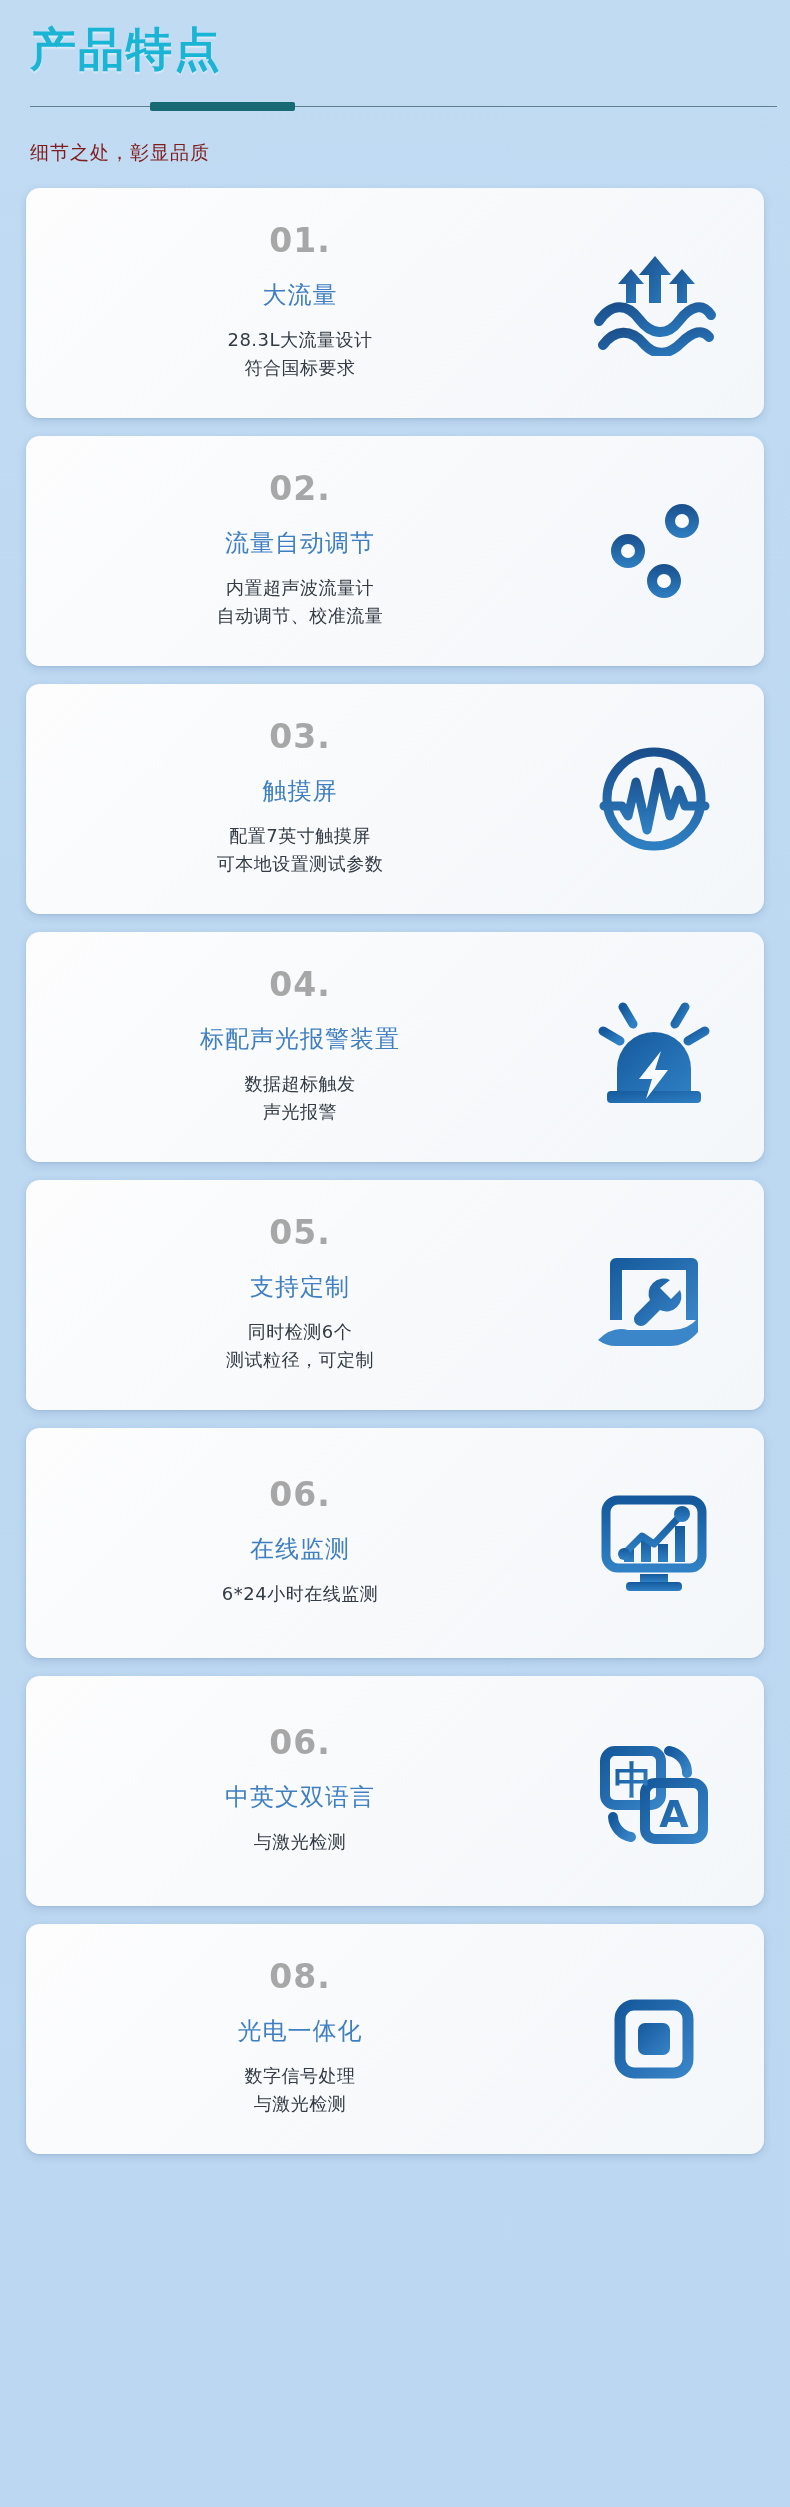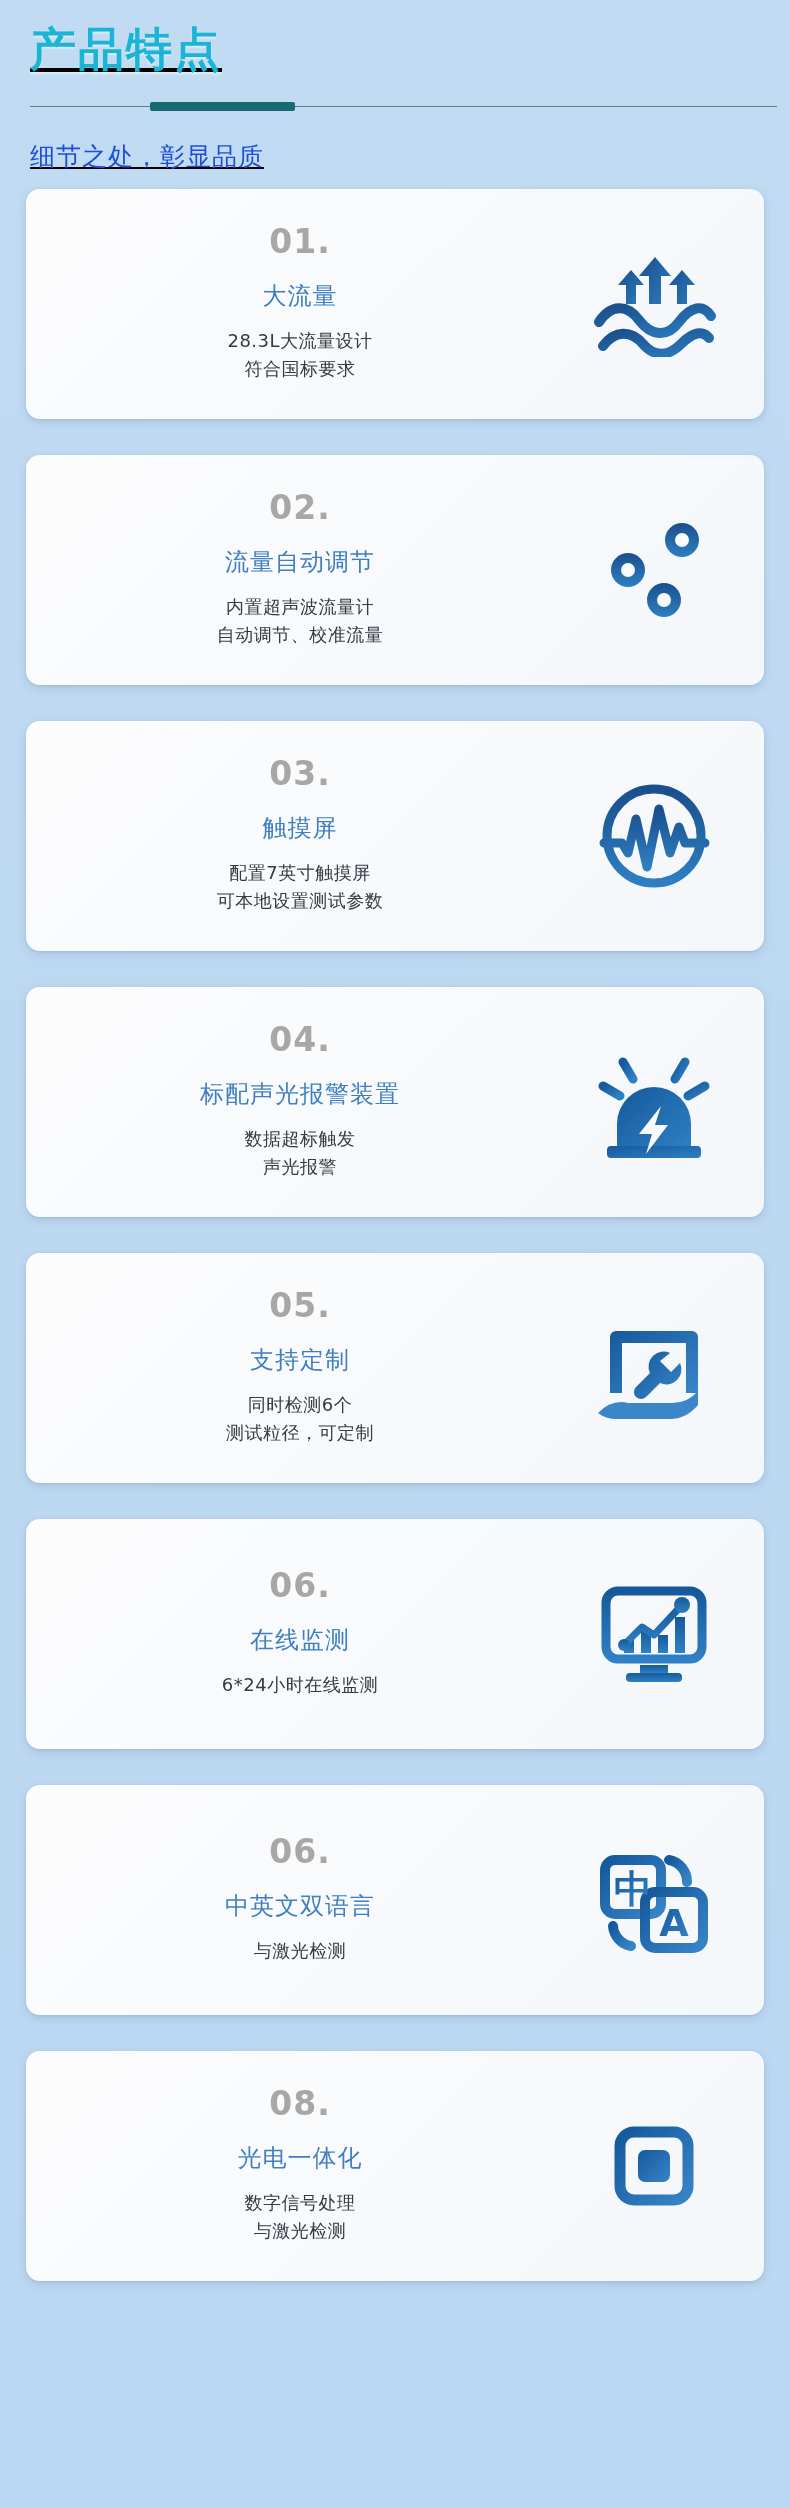--- a/index.html
+++ b/index.html
@@ -10,21 +10,21 @@
   }
   body {
     width:790px;
     min-height:2507px;
     background:linear-gradient(180deg,#c1dbf3 0%,#bdd8f1 40%,#bcd7f1 100%);
     position:relative;
     overflow:hidden;
   }
 
   
-  .header { padding:26px 13px 0 30px;text-decoration:underline; }
+  .header { padding:26px 13px 0 30px; }
   .page-title {
     font-size:46px;
     font-weight:bold;
     letter-spacing:2px;
     color:#1ab4d4;
     line-height:1.0;
     text-shadow:0 2px 2px rgba(255,255,255,0.45);
     font-family:"DejaVu Sans","Liberation Sans",sans-serif;
   }
   .divider-wrap {
@@ -40,33 +40,33 @@
   }
   .divider-bar {
     position:absolute;
     left:120px; top:0px;
     width:145px; height:9px;
     border-radius:2px;
     background:#176a73;
   }
   .subtitle {
     margin-top:28px;
-    font-size:25px;
-    color:#1d4ed8;
+    font-size:19px;
+    color:#7f1d1d;
     letter-spacing:1px;
     font-family:"DejaVu Sans","Liberation Sans",sans-serif;
   }
 
   
   .cards {
-    margin-top:16px;
+    margin-top:22px;
     padding:0 26px 24px 26px;
     display:flex;
     flex-direction:column;
-    gap:36px;
+    gap:18px;
   }
   .card {
     position:relative;
     background:linear-gradient(135deg,#fdfdfe 0%,#f7f9fb 55%,#f4f7fa 100%);
     border-radius:14px;
     box-shadow:0 3px 9px rgba(60,95,140,0.18), 0 1px 2px rgba(60,95,140,0.10);
     min-height:230px;
     display:flex;
     align-items:center;
     padding:18px 10px;

